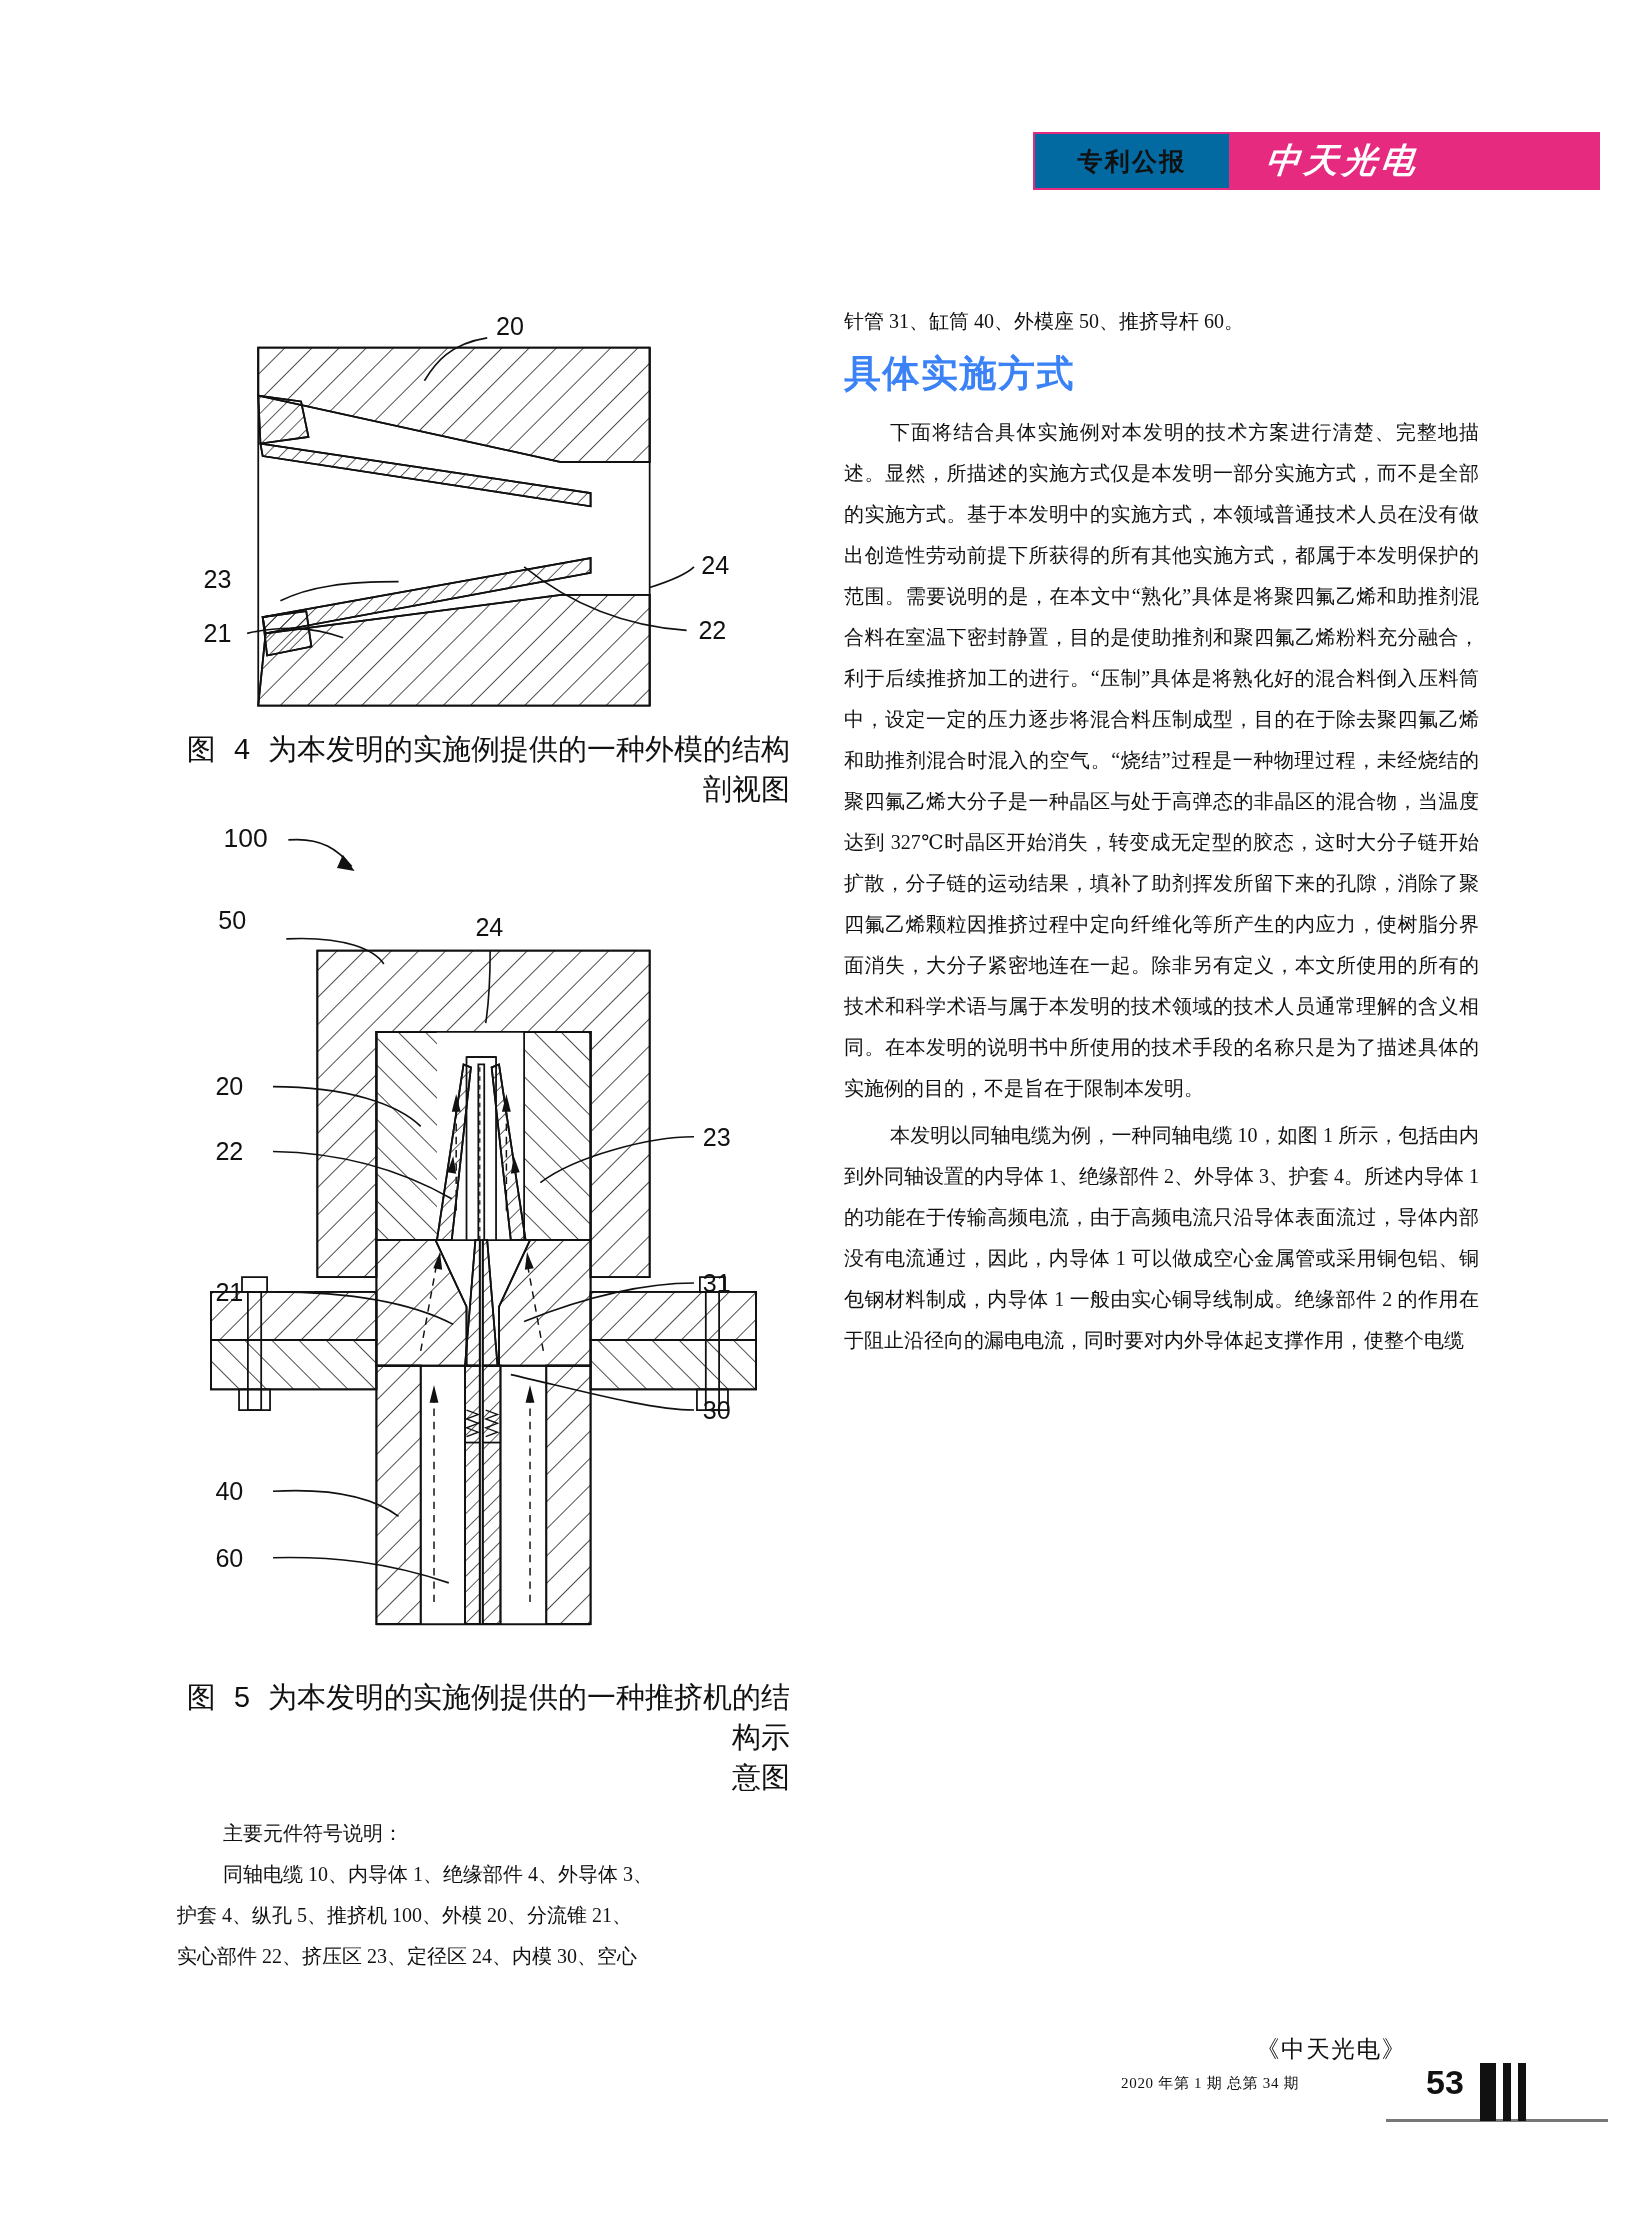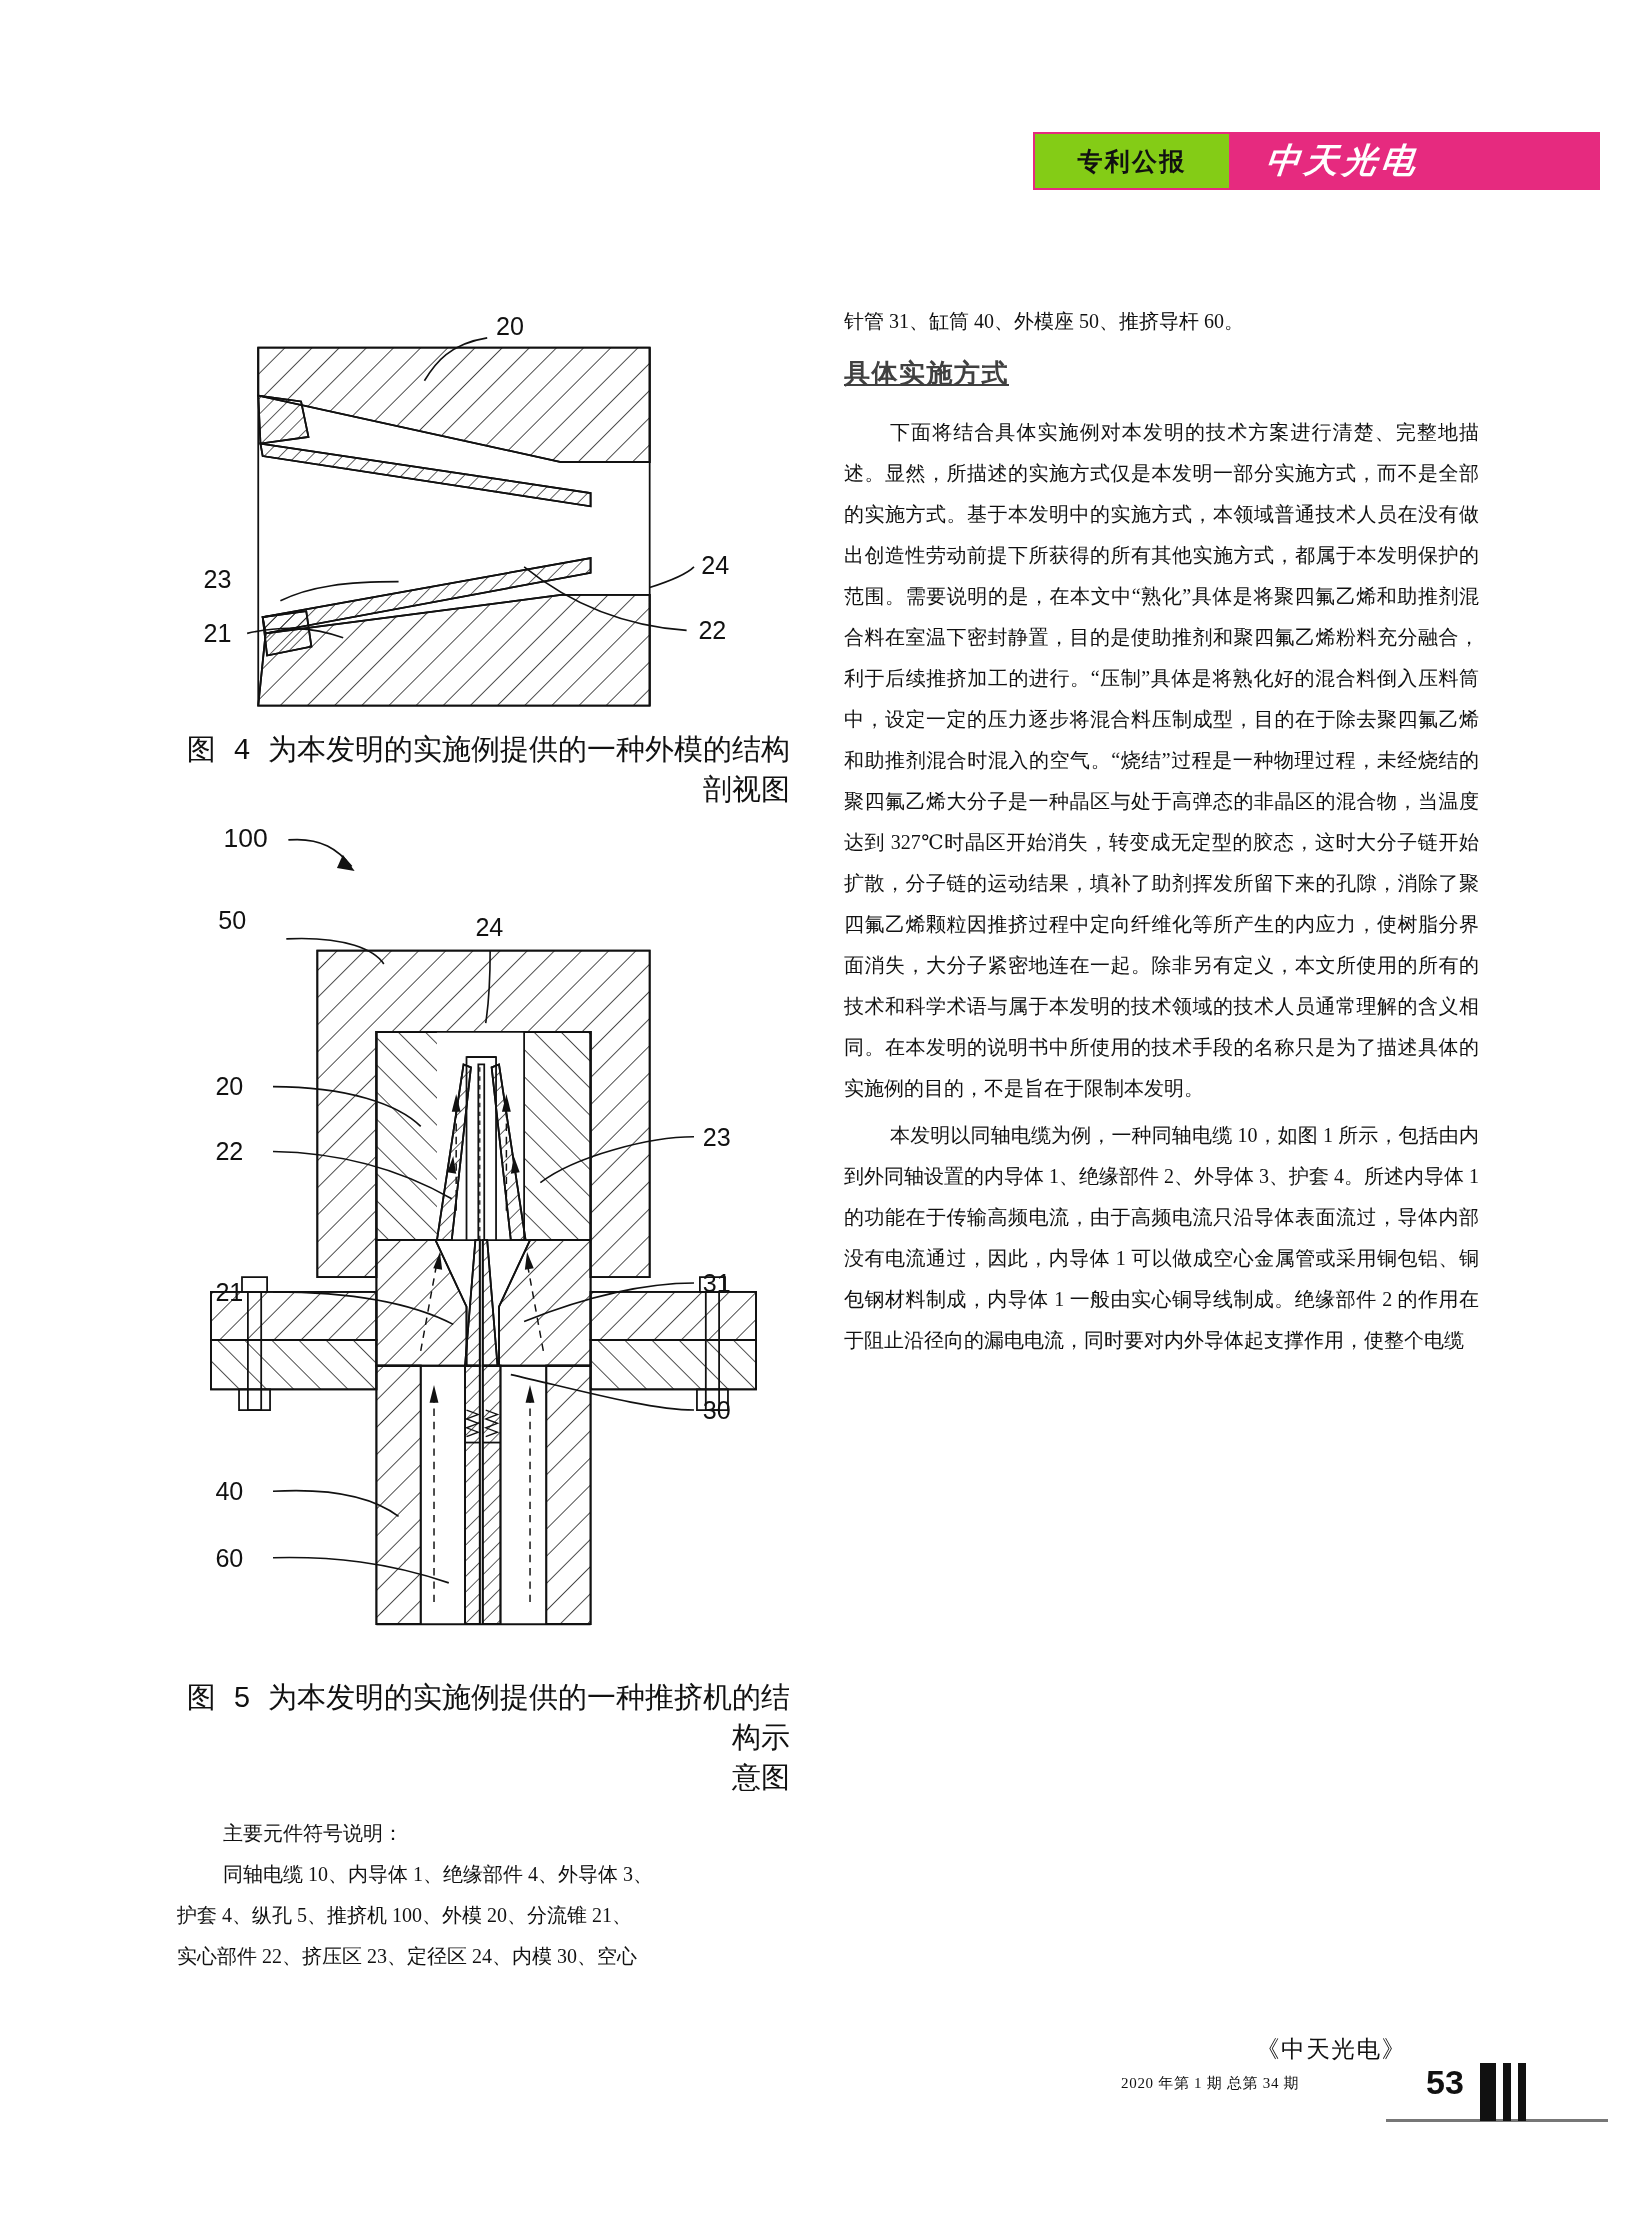--- a/index.html
+++ b/index.html
@@ -5,21 +5,21 @@
   html,body{margin:0;padding:0;background:#ffffff;}
   body{
     width:1649px;height:2239px;position:relative;overflow:hidden;
     font-family:"Liberation Serif","DejaVu Serif",serif;
     color:#1a1a1a;
   }
 
   
   #masthead{position:absolute;left:1033px;top:132px;height:58px;display:flex;align-items:stretch;}
   #masthead .tagbox{
-    width:194px;border:2.2px solid #e62a7f;background:#84cc16;
+    width:194px;border:2.2px solid #e62a7f;background:#0369a1;
     display:flex;align-items:center;justify-content:center;
     font-family:"Liberation Serif","DejaVu Serif",serif;
     font-size:25px;font-weight:700;color:#111;letter-spacing:2.2px;
   }
   #masthead .brandbox{
     width:369px;background:#e62a7f;display:flex;align-items:center;
     padding-left:35px;box-sizing:border-box;
   }
   #masthead .brandbox .brandtext{
     color:#ffffff;font-size:34px;font-weight:700;letter-spacing:4.4px;
@@ -34,22 +34,22 @@
   
   .cjk{
     font-family:"Liberation Serif","DejaVu Serif",serif;
     font-size:20px;line-height:41px;text-align:justify;
     text-align-last:left;color:#111;
   }
   .cjk.indent{text-indent:46px;}
 
   .sec-heading{
     font-family:"Liberation Serif","DejaVu Serif",serif;
-    font-size:26px;font-weight:700;color:#404040;
-    letter-spacing:1.5px;margin:13.3px 0 19px 0;line-height:38px;text-decoration:underline;
+    font-size:37px;font-weight:700;color:#3b82f6;
+    letter-spacing:1.5px;margin:13.3px 0 19px 0;line-height:38px;
   }
   .para{margin:0 0 0 0;}
 
   
   .figwrap{position:relative;}
   .figcap{
     font-family:Liberation Mono, monospace;
     font-size:29px;line-height:40px;text-align:right;color:#111;
   }
 

